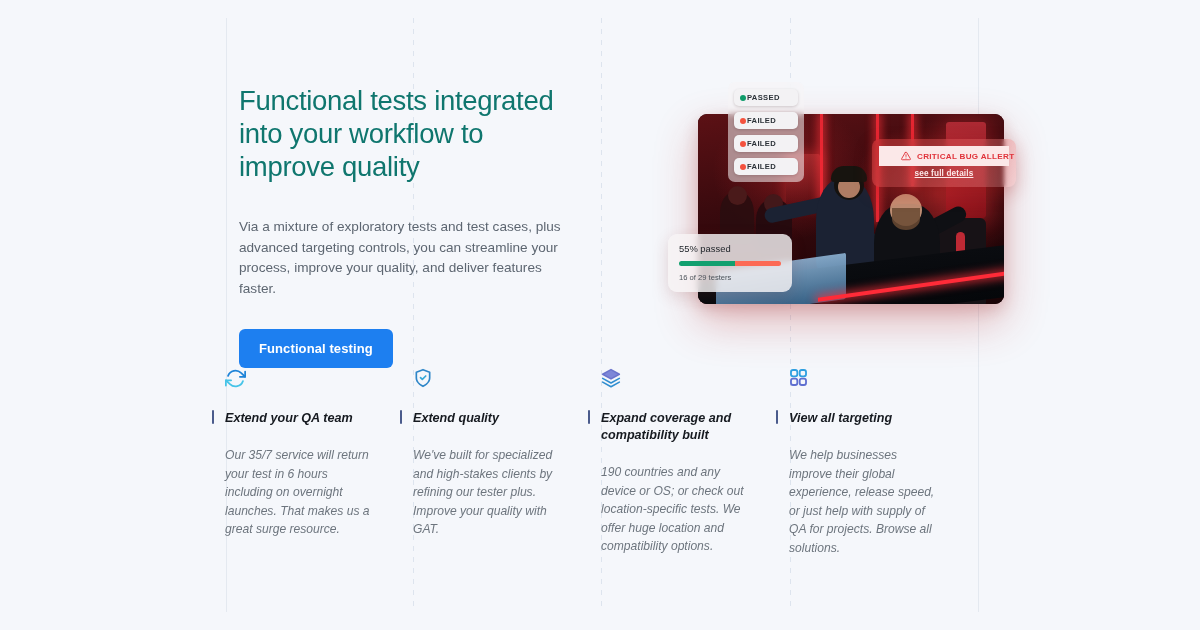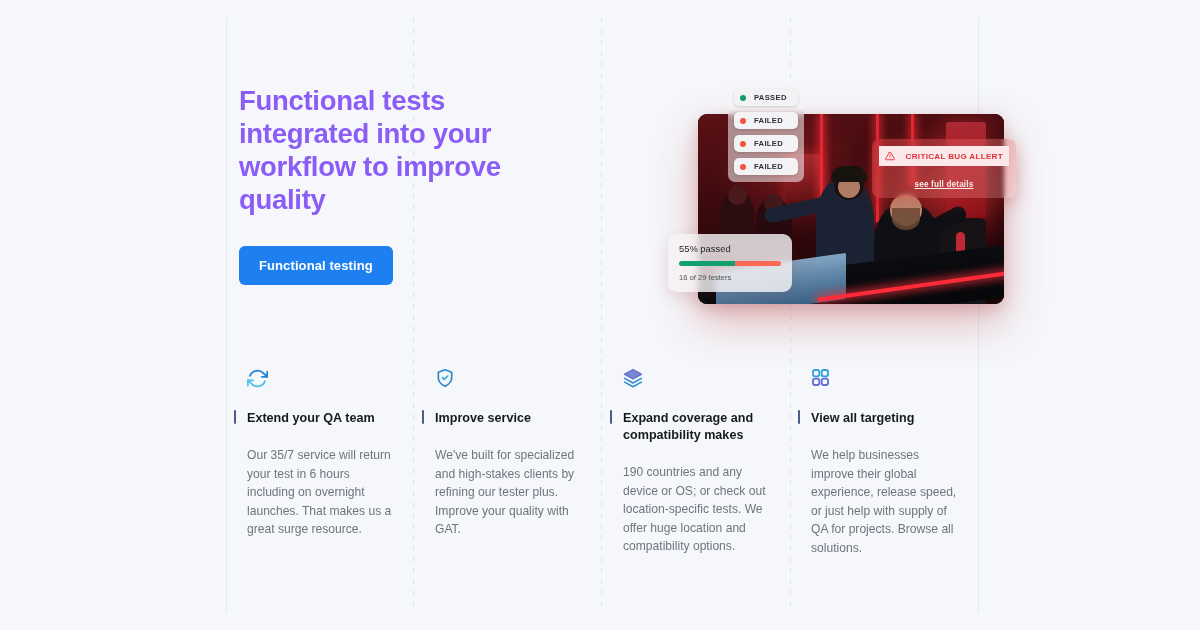--- a/index.html
+++ b/index.html
@@ -32,22 +32,22 @@
   .d2 { left: 413px; }
   .d3 { left: 601px; }
   .d4 { left: 790px; }
   .d5 { left: 978px; }
 
   
   .hero-text { position: absolute; left: 239px; top: 84px; width: 340px; }
   .headline {
     font-size: 27.5px;
     line-height: 33px;
-    font-weight: 700;
-    color: #8b5cf6;
+    font-weight: 400;
+    color: #0f766e;
     letter-spacing: -0.3px;
   }
   .subcopy {
     margin-top: 34px;
     font-size: 13.6px;
     line-height: 20.5px;
     color: #5d6671;
     width: 330px;
   }
   .cta {
@@ -144,21 +144,21 @@
     position: absolute;
     left: 60px; top: 0px;
     width: 76px;
     padding: 7px 6px;
     border-radius: 7px;
     background: rgba(246,244,246,.55);
     backdrop-filter: blur(3px);
     display: flex; flex-direction: column; gap: 6px;
   }
   .pill {
-    display: flex; align-items: center; gap: 8px;
+    display: flex; align-items: center; gap: 1px;
     background: #f3f2f4;
     border-radius: 5px;
     padding: 4px 6px;
     box-shadow: 0 1px 3px rgba(40,10,10,.18);
   }
   .pill .dot { width: 6px; height: 6px; border-radius: 50%; flex: none; }
   .pill .lbl {
     font-size: 7.6px; font-weight: 700; letter-spacing: .35px;
     color: #2c3238; white-space: nowrap;
   }
@@ -167,31 +167,31 @@
     position: absolute;
     left: 204px; top: 57px;
     width: 144px;
     border-radius: 8px;
     padding: 7px 7px 9px 7px;
     background: linear-gradient(135deg, rgba(214,58,58,.55), rgba(255,170,170,.30));
     backdrop-filter: blur(2px);
     box-shadow: 0 6px 18px rgba(170,30,30,.28);
   }
   .alert-inner {
-    display: flex; align-items: center; justify-content: space-between; gap: 6px;
+    display: flex; align-items: center; justify-content: flex-start; gap: 6px;
     background: #fbe8e8;
     border-radius: 0;
-    padding: 5px 6px;
+    padding: 5px 22px;
   }
   .alert-inner .alert-text {
     font-size: 8.1px; font-weight: 700; letter-spacing: .3px; color: #e0333a;
     white-space: nowrap;
   }
   .alert-link {
-    display: block; text-align: center; margin-top: 14px;
+    display: block; text-align: center; margin-top: 3px;
     font-size: 8.2px; font-weight: 700; color: #fde9e9;
     text-decoration: underline; letter-spacing: .15px;
   }
 
   .progress-card {
     position: absolute;
     left: 0px; top: 152px;
     width: 124px;
     border-radius: 9px;
     padding: 9px 11px 10px 11px;
@@ -199,21 +199,21 @@
     backdrop-filter: blur(3px);
     box-shadow: 0 5px 16px rgba(120,40,40,.15);
   }
   .progress-title { font-size: 9.4px; font-weight: 400; color: #22272c; }
   .bar { margin-top: 7px; height: 5px; border-radius: 3px; display: flex; overflow: hidden; }
   .bar .seg-pass { background: #12a06f; }
   .bar .seg-fail { background: #fc6a55; }
   .progress-sub { margin-top: 7px; font-size: 7.6px; color: #4b5259; }
 
   
-  .features { position: absolute; left: 234px; top: 368px; width: 752px; display: flex; }
+  .features { position: absolute; left: 212px; top: 368px; width: 752px; display: flex; font-style: italic; }
   .feature { width: 188px; padding-right: 22px; padding-left: 13px; position: relative; }
   .feature .accent {
     position: absolute; left: 0px; top: 42px;
     width: 2px; height: 14px; background: #4a5b8c; border-radius: 1px;
   }
   .feature .ficon { height: 22px; margin-bottom: 20px; }
   .feature h3 {
     font-size: 12.6px; font-weight: 700; color: #161a20; line-height: 17px;
     margin-bottom: 19px;
   }
@@ -227,20 +227,21 @@
 <div class="page">
 
   <div class="divider solid d1"></div>
   <div class="divider dashed d2"></div>
   <div class="divider dashed d3"></div>
   <div class="divider dashed d4"></div>
   <div class="divider solid d5"></div>
 
   <div class="hero-text">
     <h1 class="headline">Functional tests integrated into your workflow to improve quality</h1>
+    <p class="subcopy">Via a mixture of exploratory tests and test cases, plus advanced targeting controls, you can streamline your process, improve your quality, and deliver features faster.</p>
     <button class="cta">Functional testing</button>
   </div>
 
   <div class="hero-visual">
 
     <div class="photo">
       <div class="photo-bg"></div>
       <div class="neon panel"></div>
       <div class="neon box"></div>
       <div class="neon v1"></div>
@@ -333,34 +334,34 @@
     </div>
 
     <div class="feature">
       <div class="accent"></div>
       <div class="ficon">
         <svg width="20" height="20" viewBox="0 0 24 24" fill="none" stroke="#2e86c8" stroke-width="2" stroke-linecap="round" stroke-linejoin="round">
           <path d="M12 22s8-4 8-10V5l-8-3-8 3v7c0 6 8 10 8 10z"></path>
           <polyline points="9 11.5 11.2 13.7 15.3 9.6" stroke="#35a8d8"></polyline>
         </svg>
       </div>
-      <h3>Improve service</h3>
+      <h3>Extend quality</h3>
       <p>We've built for specialized and high-stakes clients by refining our tester plus. Improve your quality with GAT.</p>
     </div>
 
     <div class="feature">
       <div class="accent"></div>
       <div class="ficon">
         <svg width="20" height="20" viewBox="0 0 24 24" fill="none" stroke="#3f7fd0" stroke-width="1.9" stroke-linecap="round" stroke-linejoin="round">
           <polygon points="12 2 22 7.5 12 13 2 7.5 12 2" fill="#7d87d8" stroke="#6a74cc"></polygon>
           <polyline points="2 12.5 12 18 22 12.5" stroke="#2f8ed0"></polyline>
           <polyline points="2 17 12 22.5 22 17" stroke="#2f8ed0"></polyline>
         </svg>
       </div>
-      <h3>Expand coverage and compatibility makes</h3>
+      <h3>Expand coverage and compatibility built</h3>
       <p>190 countries and any device or OS; or check out location-specific tests. We offer huge location and compatibility options.</p>
     </div>
 
     <div class="feature">
       <div class="accent"></div>
       <div class="ficon">
         <svg width="19" height="19" viewBox="0 0 24 24" fill="none" stroke-width="2.3">
           <rect x="2.5" y="2.5" width="8" height="8" rx="2.6" stroke="#2f9fe0"></rect>
           <rect x="13.5" y="2.5" width="8" height="8" rx="2.6" stroke="#2f9fe0"></rect>
           <rect x="2.5" y="13.5" width="8" height="8" rx="2.6" stroke="#5f6fd0"></rect>

